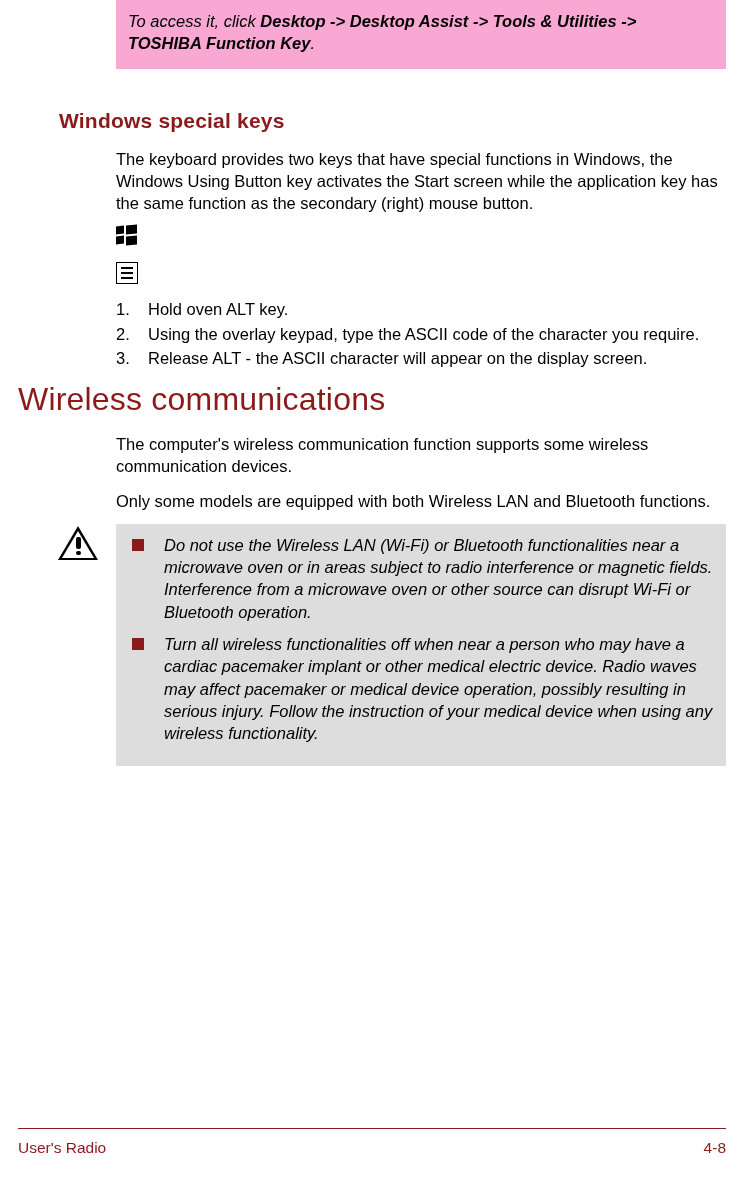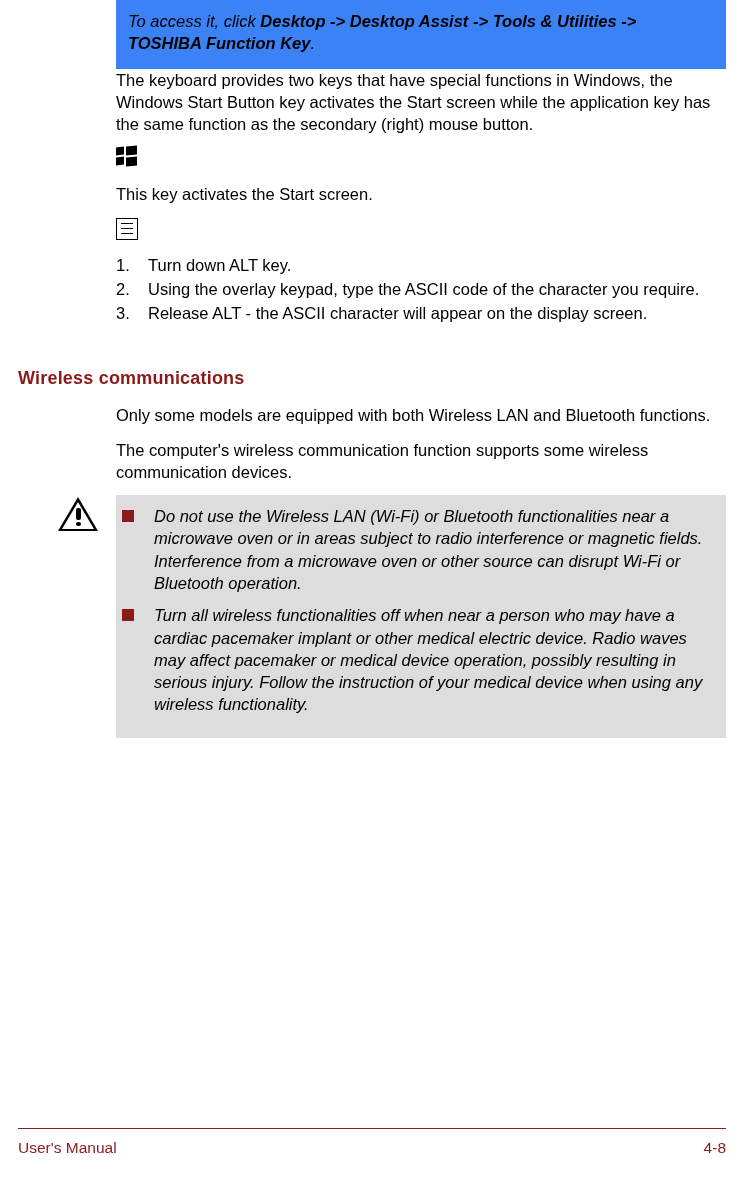--- a/index.html
+++ b/index.html
@@ -8,45 +8,45 @@
       height: 1179px;
       font-family: Arial, Helvetica, sans-serif;
       background: #fff;
       position: relative;
       color: #000;
     }
     .page {
       padding: 0 18px 0 18px;
     }
     .note-box {
-      background: #3b82f6;
+      background: #f9a8d4;
       margin-left: 98px;
       margin-right: 0;
       padding: 10px 12px 14px 12px;
       font-style: italic;
       font-size: 16.5px;
       line-height: 1.35;
     }
     .note-box .bold { font-weight: bold; }
     .heading-2 {
       color: #8B1A1A;
       font-weight: bold;
       font-size: 21px;
       margin-left: 41px;
       margin-top: 40px;
       margin-bottom: 15px;
       font-family: Verdana, Arial, sans-serif;
       letter-spacing: 0.2px;
     }
     .heading-1 {
       color: #8B1A1A;
-      font-weight: bold;
-      font-size: 18px;
+      font-weight: normal;
+      font-size: 32px;
       margin-left: 0px;
-      margin-top: 44px;
+      margin-top: 12px;
       margin-bottom: 15px;
       font-family: Verdana, Arial, sans-serif;
       letter-spacing: 0.2px;
     }
     .body-text {
       margin-left: 98px;
       margin-right: 6px;
       font-size: 16.5px;
       line-height: 1.35;
       margin-bottom: 12px;
@@ -146,21 +146,21 @@
     .warning-dot {
       position: absolute;
       top: 25px; left: 17.5px;
       width: 5px; height: 4px;
       background: #000;
       border-radius: 2px;
     }
     .warning-box {
       background: #DDDDDD;
       flex: 1;
-      padding: 10px 10px 14px 6px;
+      padding: 10px 10px 14px 16px;
       font-size: 16.5px;
       line-height: 1.35;
       font-style: italic;
     }
     .warning-item {
       display: flex;
       margin-bottom: 10px;
     }
     .warning-item:last-child { margin-bottom: 8px; }
     .red-bullet {
@@ -186,61 +186,59 @@
     }
   </style>
 </head>
 <body>
 
 <div class="page">
   <div class="note-box">
     <span>To access it, click </span><span class="bold">Desktop -&gt; Desktop Assist -&gt; Tools &amp; Utilities -&gt; TOSHIBA Function Key</span><span>.</span>
   </div>
 
+  <div class="heading-2">Windows special keys</div>
 
   <div class="body-text">
-    <span>The keyboard provides two keys that have special functions in Windows, the Windows Start Button key activates the </span><span class="bold">Start screen</span><span> while the application key has the same function as the secondary (right) mouse button.</span>
+    <span>The keyboard provides two keys that have special functions in Windows, the Windows Using Button key activates the </span><span class="bold">Start screen</span><span> while the application key has the same function as the secondary (right) mouse button.</span>
   </div>
 
   <div class="icon-row">
     <span class="win-icon">
       <span class="q1"></span><span class="q2"></span><span class="q3"></span><span class="q4"></span>
     </span>
   </div>
 
-  <div class="body-text">
-    <span>This key activates the </span><span class="bold">Start screen</span><span>.</span>
-  </div>
 
   <div class="icon-row">
     <span class="menu-icon"><span></span></span>
   </div>
 
 
 
 
   <div class="ordered-list">
     <div class="li">
       <div class="num">1.</div>
-      <div class="li-text"><span>Turn down </span><span class="bold">ALT</span><span> key.</span></div>
+      <div class="li-text"><span>Hold oven </span><span class="bold">ALT</span><span> key.</span></div>
     </div>
     <div class="li">
       <div class="num">2.</div>
       <div class="li-text"><span>Using the overlay keypad, type the ASCII code of the character you require.</span></div>
     </div>
     <div class="li">
       <div class="num">3.</div>
       <div class="li-text"><span>Release </span><span class="bold">ALT</span><span> - the ASCII character will appear on the display screen.</span></div>
     </div>
   </div>
 
   <div class="heading-1">Wireless communications</div>
 
+  <div class="body-text">The computer's wireless communication function supports some wireless communication devices.</div>
   <div class="body-text">Only some models are equipped with both Wireless LAN and Bluetooth functions.</div>
-  <div class="body-text">The computer's wireless communication function supports some wireless communication devices.</div>
 
   <div class="warning-row">
     <div class="warning-icon-col">
       <div class="warning-icon">
         <div class="warning-triangle"></div>
         <div class="warning-triangle-inner"></div>
         <div class="warning-excl"></div>
         <div class="warning-dot"></div>
       </div>
     </div>
@@ -251,15 +249,15 @@
       </div>
       <div class="warning-item">
         <div class="red-bullet"></div>
         <div class="warning-text">Turn all wireless functionalities off when near a person who may have a cardiac pacemaker implant or other medical electric device. Radio waves may affect pacemaker or medical device operation, possibly resulting in serious injury. Follow the instruction of your medical device when using any wireless functionality.</div>
       </div>
     </div>
   </div>
 </div>
 
 <div class="footer">
-  <span>User's Manual</span>
+  <span>User's Radio</span>
   <span>4-8</span>
 </div>
 
 </body></html>

